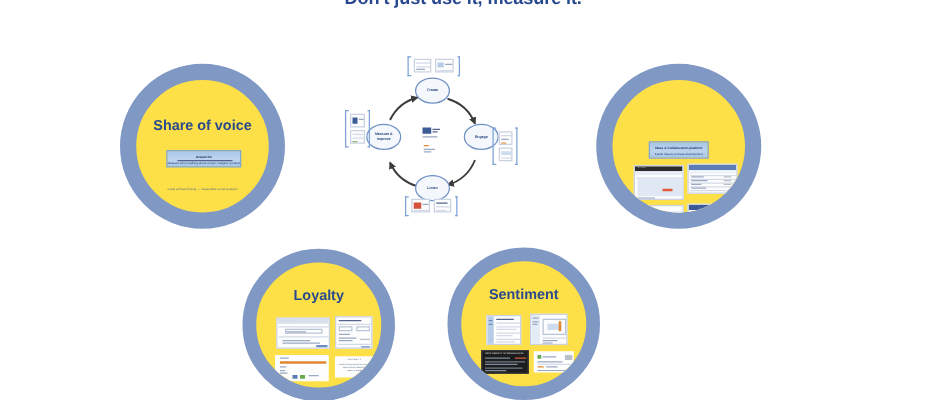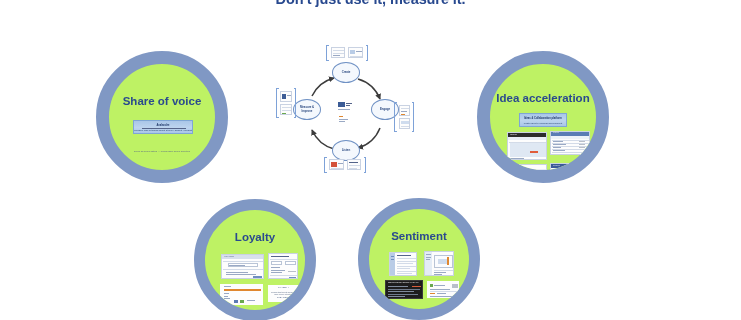--- a/index.html
+++ b/index.html
@@ -16,21 +16,21 @@
     position: absolute; top: -9px; left: 0; width: 741px;
     text-align: center;
     font-size: 14.5px; font-weight: bold;
     color: #28498F; letter-spacing: -0.1px;
     white-space: nowrap;
   }
 
   
   .ring {
     position: absolute; border-radius: 50%;
-    background: #bef264;
+    background: #fde047;
     border: 13px solid #8098C4;
   }
   .ring.thin { border-width: 11px; }
   .ring-inner { position: absolute; inset: 0; border-radius: 50%; overflow: hidden; }
   .ring-title {
     position: absolute; left: 0; width: 100%; text-align: center;
     font-size: 11.5px; font-weight: bold; color: #2A4A8E;
     white-space: nowrap;
   }
 
@@ -112,21 +112,20 @@
         <div class="tline dk" style="left:8px; top:6.5px; width:44px;"></div>
         <div class="blue-box-t2" style="top:8px;">Measure who is talking about a topic / subject / product</div>
       </div>
 
       <div class="thumb-caption" style="top:86px;">social ad brand listing — measurable social analytics</div>
     </div>
   </div>
 
   <div class="ring" style="left:477px; top:51px; width:132px; height:132px;">
     <div class="ring-inner">
-      <div class="ring-title" style="top:28px;">Idea acceleration</div>
 
       <div class="thumb blue" style="left:29px; top:49px; width:48px; height:14px;">
         <div class="blue-box-t1" style="top:3px;">Ideas &amp; Collaboration platform</div>
         <div class="blue-box-t2" style="top:7.5px;">Faster idea-to-process development</div>
       </div>
 
       <div class="thumb" style="left:17px; top:68px; width:40px; height:28px;">
         <div class="thead" style="height:4px; background:#2c2c2c;"></div>
         <div class="tcap wh" style="left:1.5px; top:0.6px;">dashboard</div>
         <div class="tnav" style="top:4px; width:100%; height:3px; background:#e9eef6;"></div>

